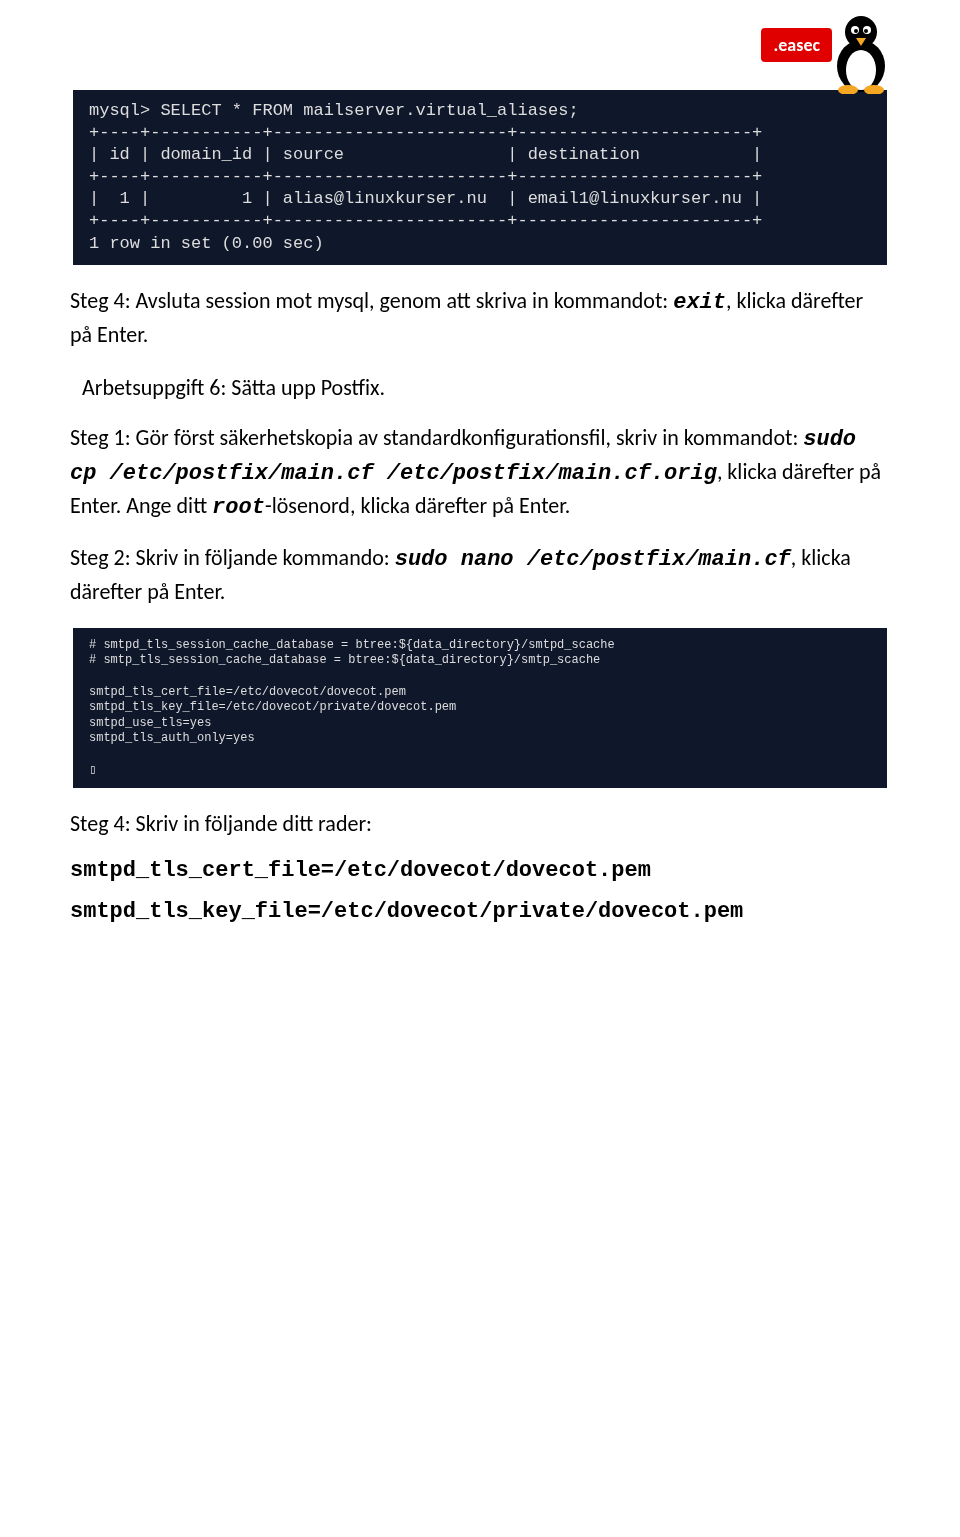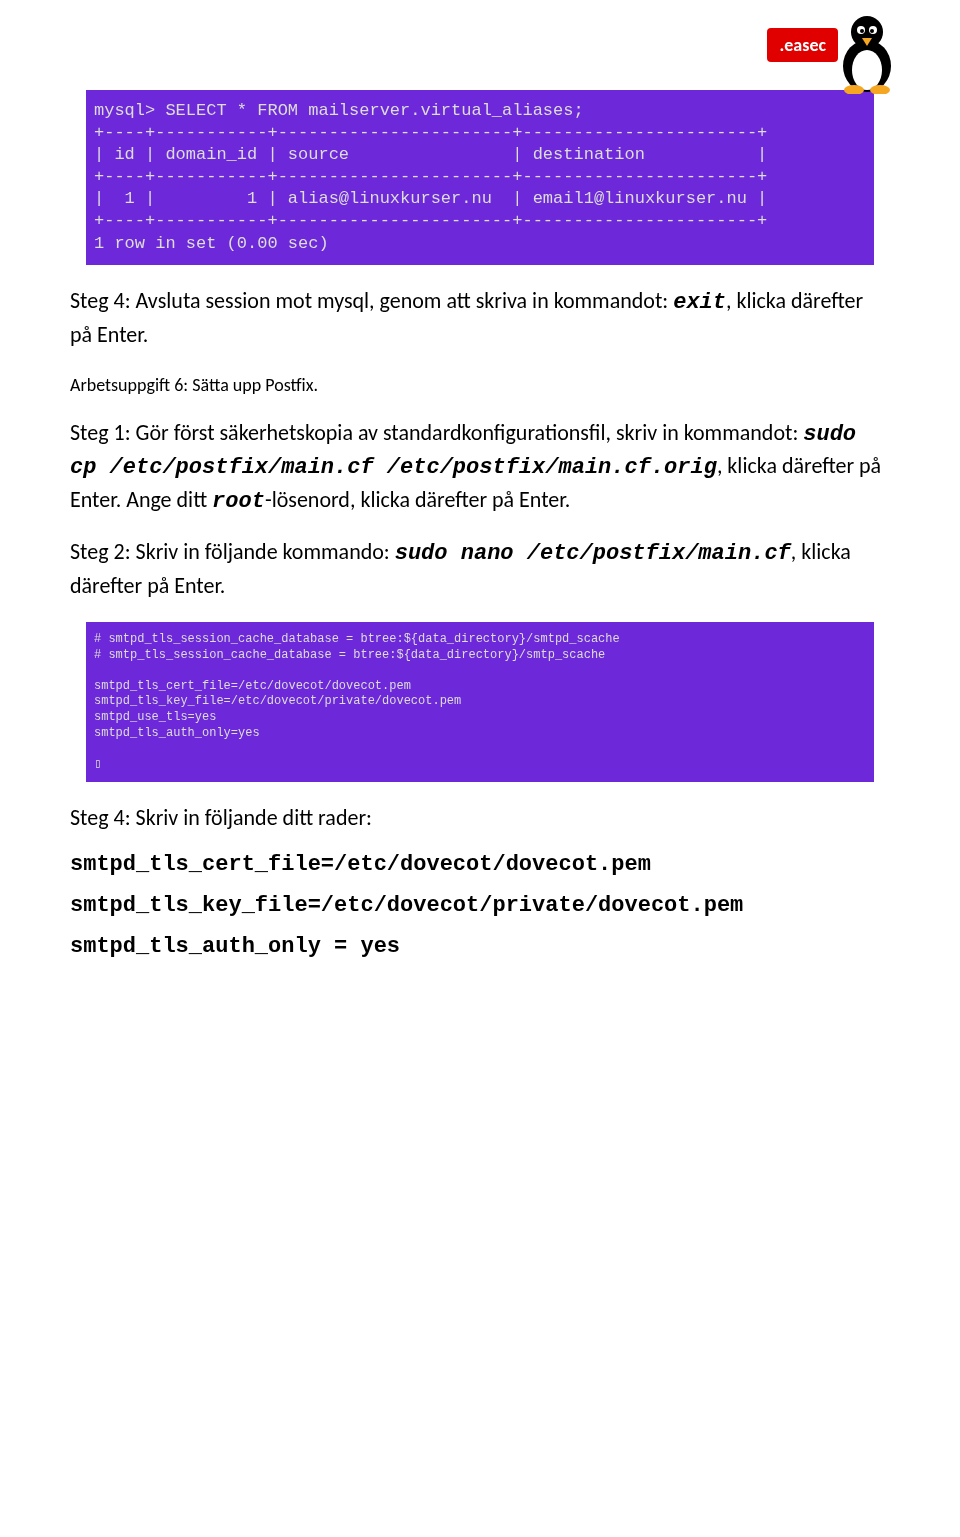--- a/index.html
+++ b/index.html
@@ -10,21 +10,21 @@
     color: #000;
     width: 960px;
   }
   .page {
     padding: 70px 70px 40px 70px;
     position: relative;
   }
   .logo-area {
     position: absolute;
     top: 10px;
-    right: 58px;
+    right: 64px;
     display: flex;
     align-items: flex-start;
     gap: 0;
   }
   .easec-badge {
     background: #e00000;
     color: #fff;
     font-weight: bold;
     font-size: 18px;
     padding: 6px 12px;
@@ -33,39 +33,39 @@
     margin-right: -6px;
     z-index: 2;
     position: relative;
   }
   .penguin {
     width: 70px;
     height: 84px;
     display: block;
   }
   .terminal {
-    background: #6d28d9;
+    background: #0f172a;
     color: #ddd;
     font-family: "Courier New", monospace;
     font-size: 17px;
-    padding: 10px 8px;
+    padding: 10px 16px;
     white-space: pre;
     line-height: 1.3;
-    margin: 20px 16px;
+    margin: 20px 3px;
     overflow: hidden;
   }
   p.body {
     font-size: 22px;
     line-height: 1.45;
     margin: 18px 0;
   }
   p.heading {
-    font-size: 18px;
+    font-size: 22px;
     line-height: 1.45;
-    margin: 22px 0 12px 0;
+    margin: 22px 0 12px 12px;
   }
   .mono {
     font-family: "Courier New", monospace;
     font-weight: bold;
     font-style: italic;
   }
   .mono-line {
     font-family: "Courier New", monospace;
     font-weight: bold;
     font-size: 22px;
@@ -124,16 +124,15 @@
 <span>smtpd_tls_key_file=/etc/dovecot/private/dovecot.pem</span>
 <span>smtpd_use_tls=yes</span>
 <span>smtpd_tls_auth_only=yes</span>
 <span></span>
 <span>▯</span></div>
 
   <p class="body">Steg 4: Skriv in följande ditt rader:</p>
 
   <p class="mono-line">smtpd_tls_cert_file=/etc/dovecot/dovecot.pem</p>
   <p class="mono-line">smtpd_tls_key_file=/etc/dovecot/private/dovecot.pem</p>
-  <p class="mono-line">smtpd_tls_auth_only = yes</p>
 
 
 </div>
 
 </body></html>

